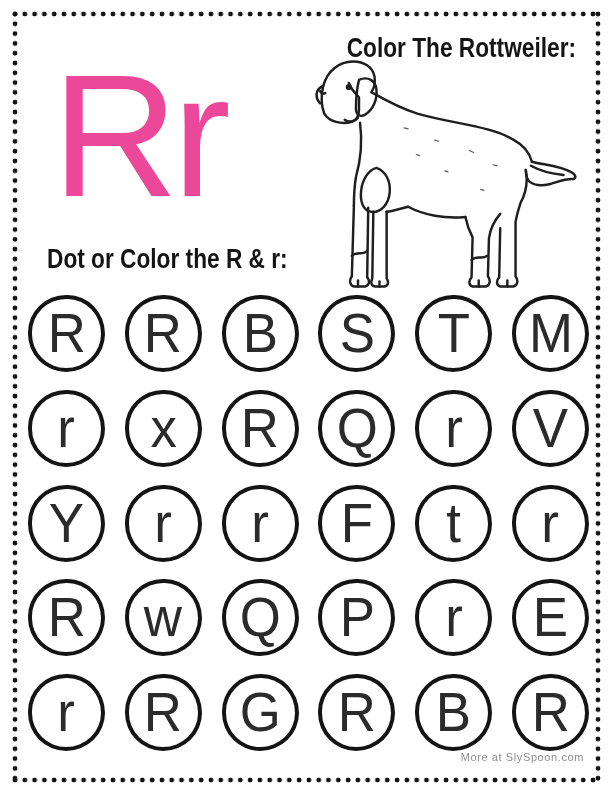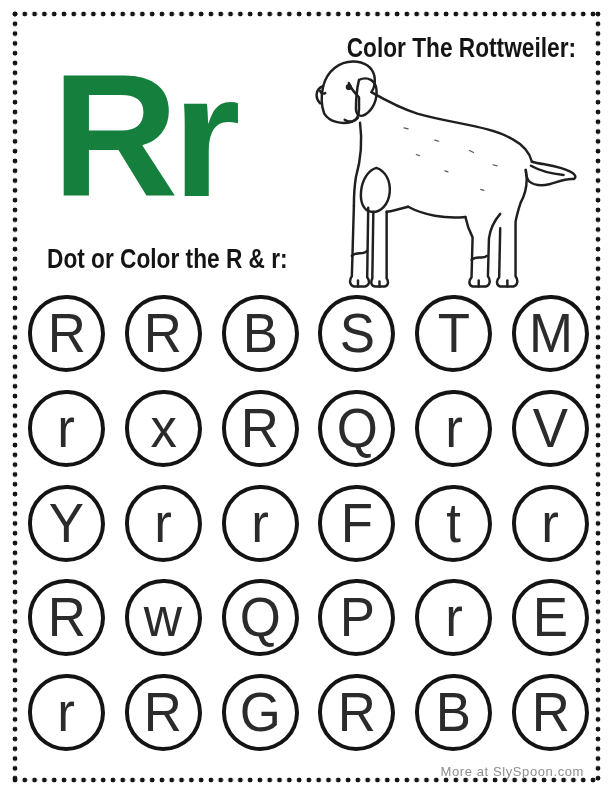--- a/index.html
+++ b/index.html
@@ -27,22 +27,22 @@
     white-space:nowrap;color:#141414;
   }
   .instruction{
     position:absolute;top:244px;left:47px;
     font-size:27px;font-weight:700;
     transform:scaleX(.84);transform-origin:0 50%;
     white-space:nowrap;color:#141414;
   }
   .big-letters{
     position:absolute;top:48px;left:52px;
-    font-size:175px;line-height:1;font-weight:700;
-    letter-spacing:-6px;color:#15803d;
+    font-size:175px;line-height:1;font-weight:400;
+    letter-spacing:-6px;color:#ec4899;
   }
   .dog{position:absolute;left:314px;top:56px;width:266px;height:238px;}
 
   .letter-grid{
     position:absolute;left:28px;top:295px;width:561px;height:456px;
     display:grid;
     grid-template-columns:repeat(6,77px);
     grid-template-rows:repeat(5,77px);
     justify-content:space-between;align-content:space-between;
   }
@@ -51,22 +51,22 @@
     border:4.5px solid #141414;
     border-radius:50% 49% 51% 50% / 49% 51% 50% 50%;
     display:flex;align-items:center;justify-content:center;
     background:#fff;
   }
   .circle-letter{
     font-size:55px;line-height:1;color:#2b2b2b;
     font-weight:400;transform:scaleX(.96);
   }
   .credit{
-    position:absolute;right:28px;bottom:13px;
-    font-size:13px;color:#8e8e8e;letter-spacing:.6px;margin-top:20px;
+    position:absolute;right:28px;bottom:29px;
+    font-size:11px;color:#8e8e8e;letter-spacing:.6px;margin-top:20px;
   }
 </style>
 </head>
 <body>
 
 <div class="page">
 
   <div class="dots-h dots-top"></div>
   <div class="dots-h dots-bottom"></div>
   <div class="dots-v dots-left"></div>

